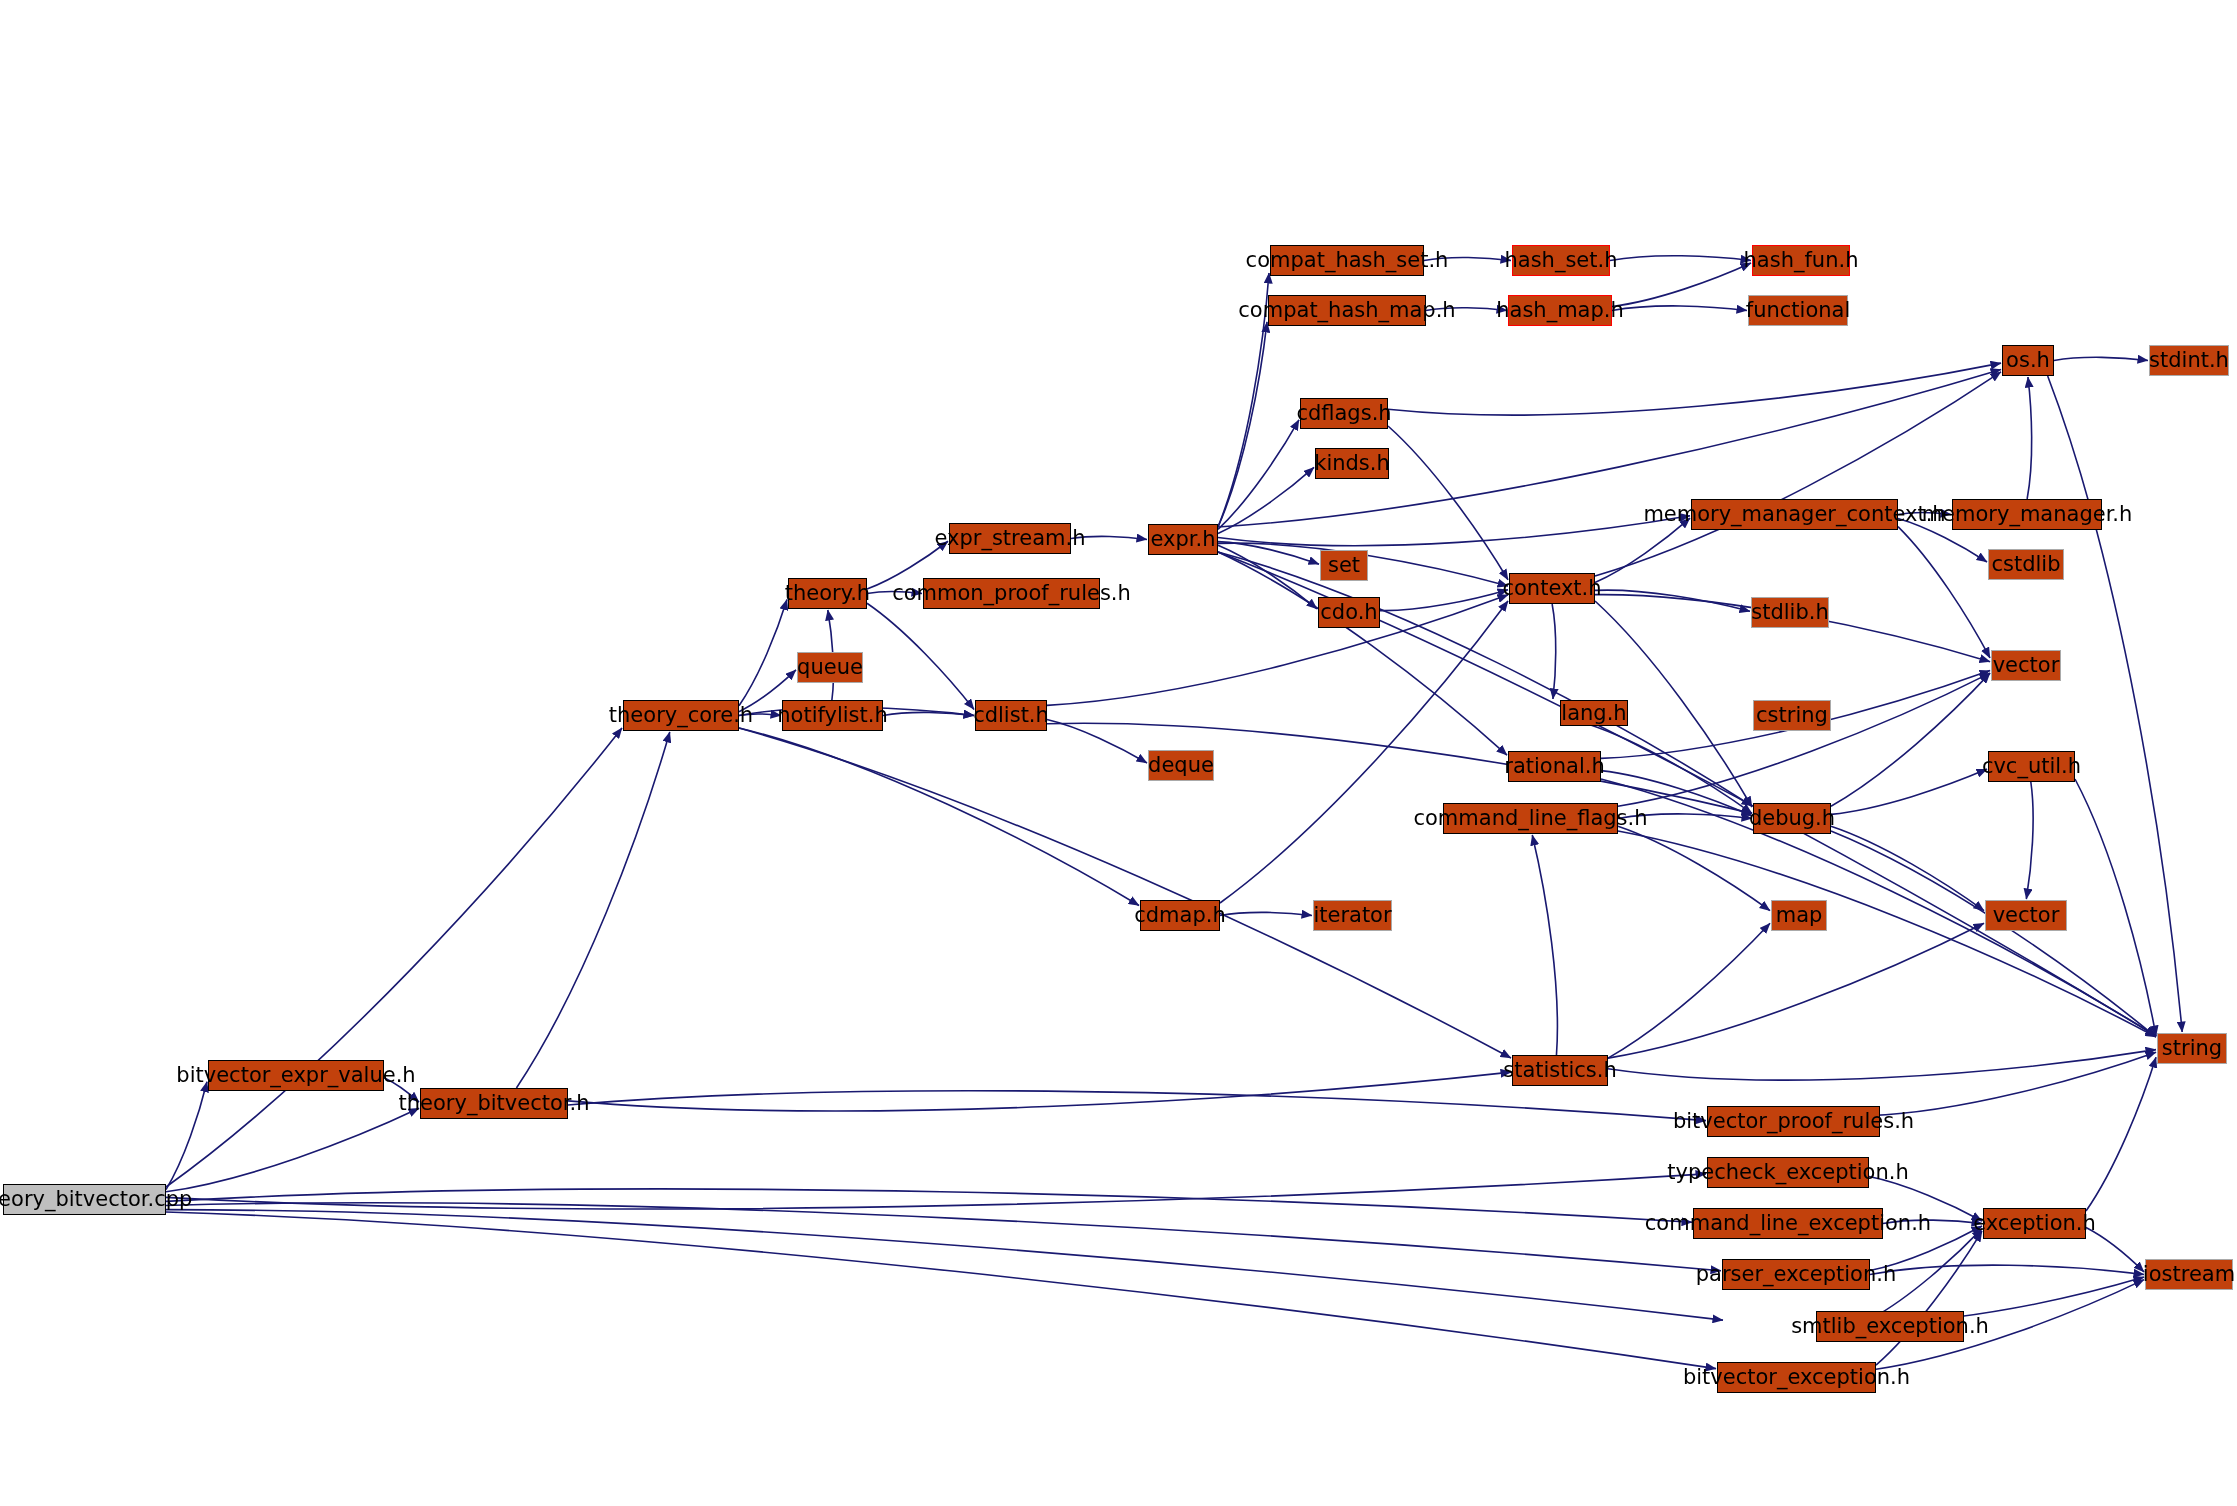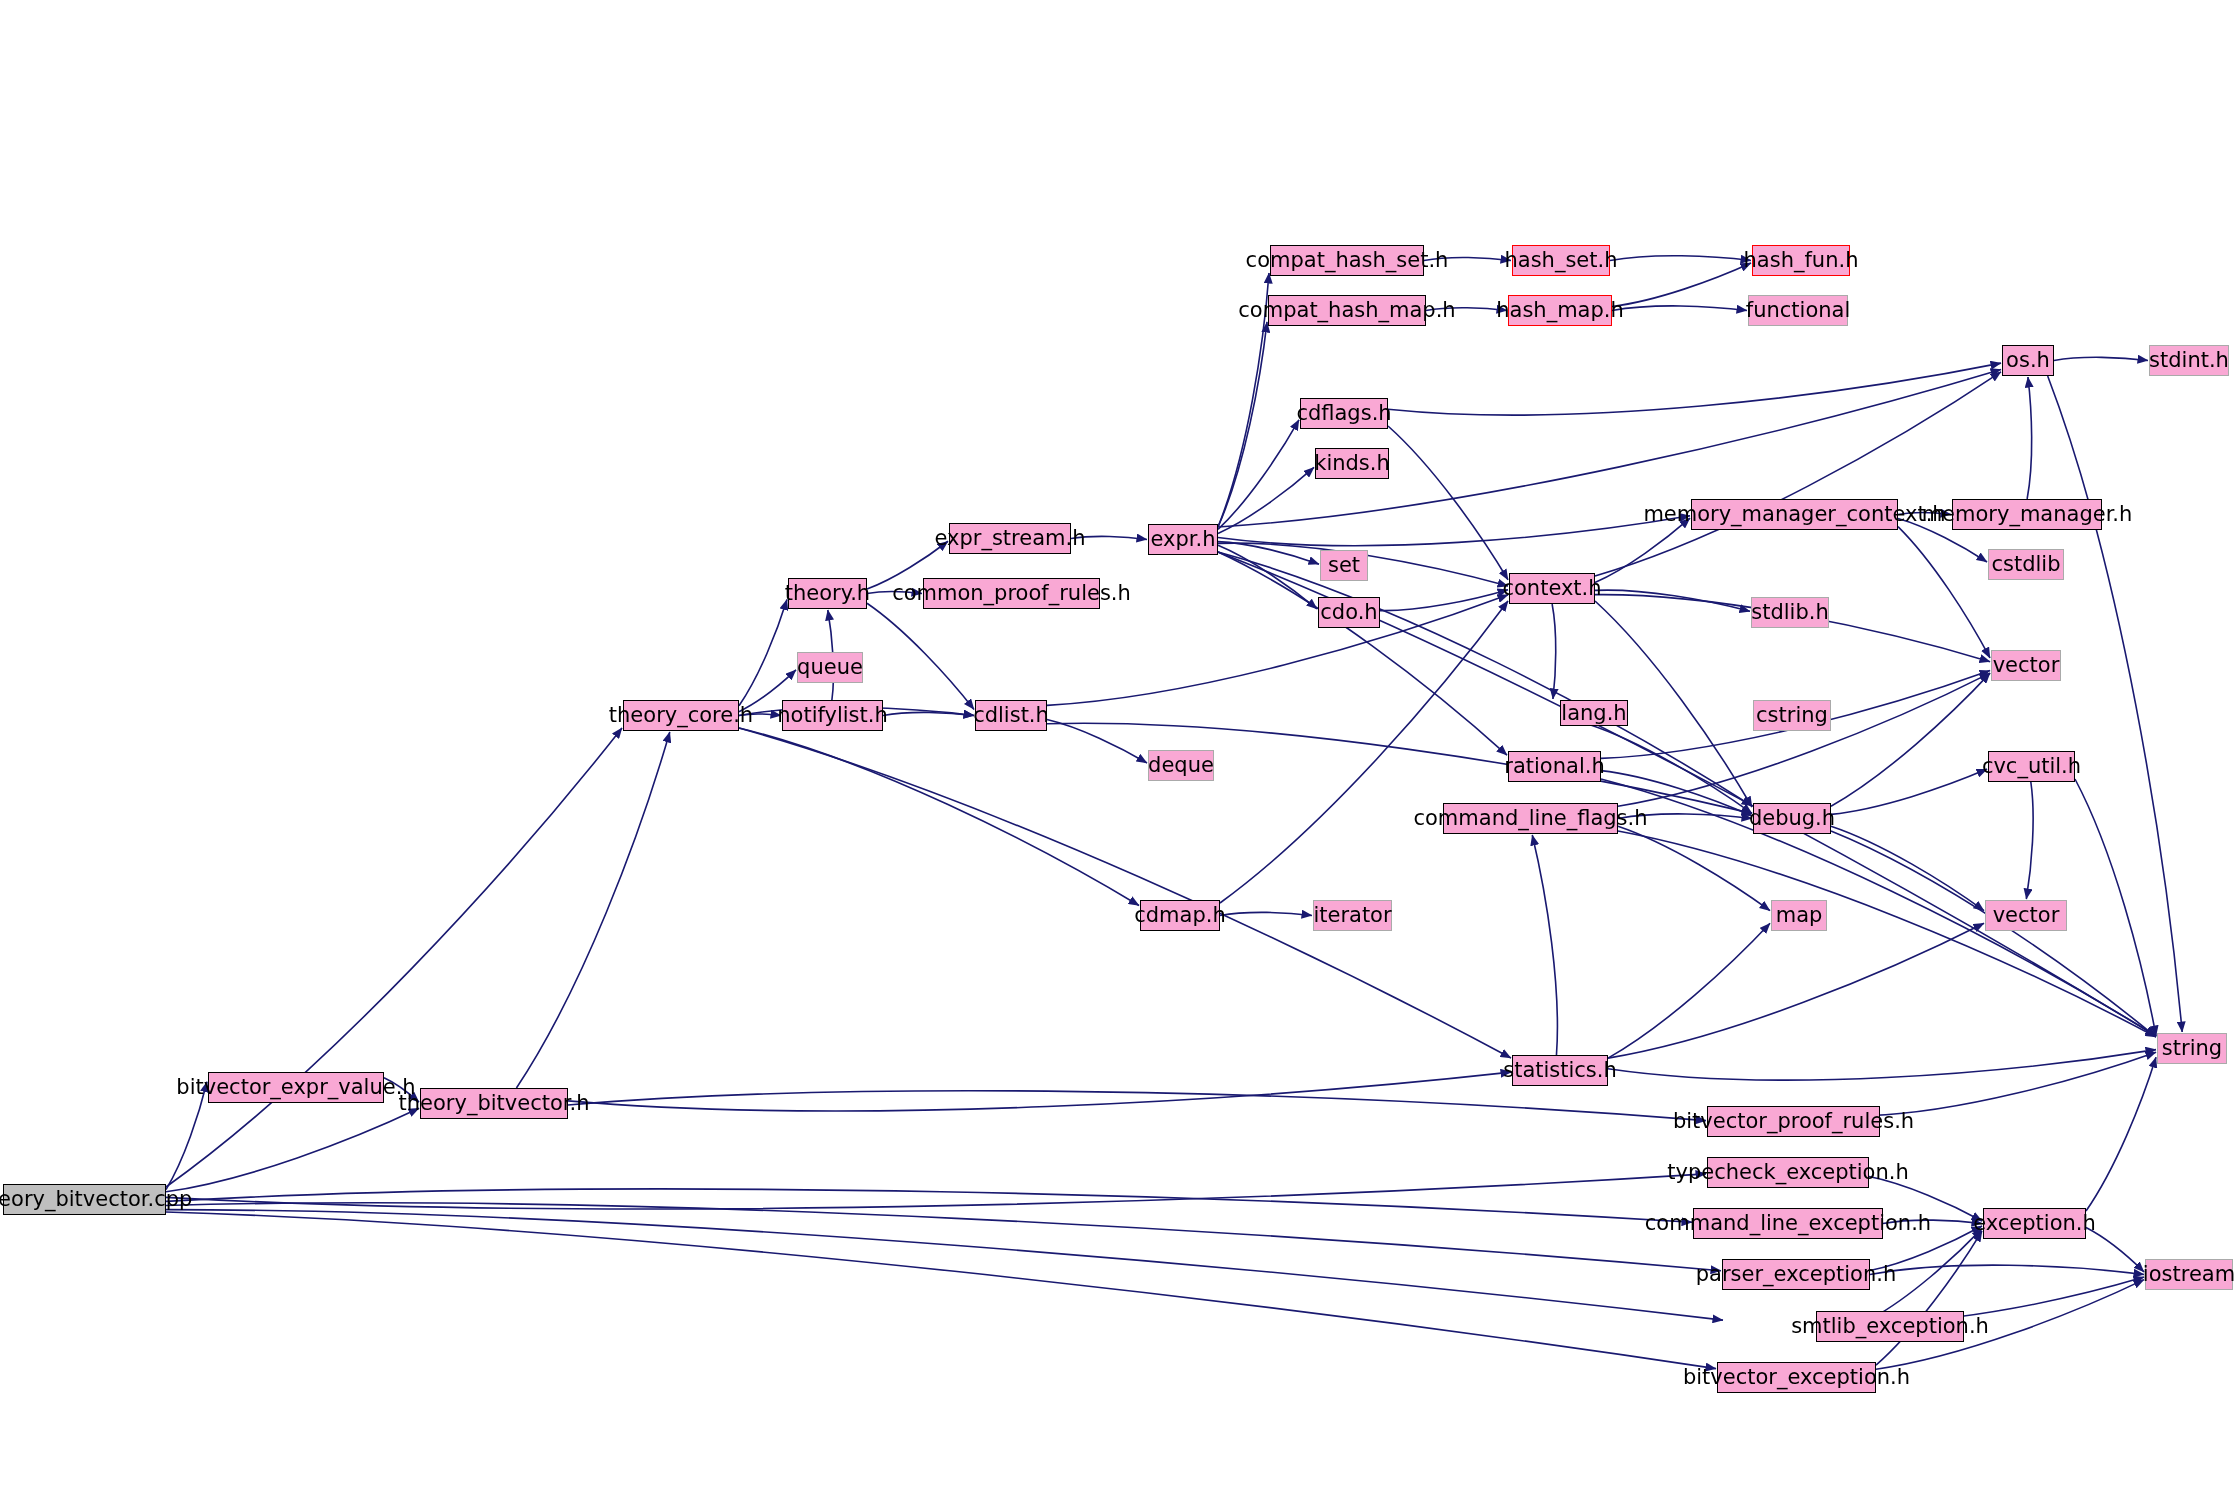--- a/index.html
+++ b/index.html
@@ -1,20 +1,20 @@
 <!DOCTYPE html>
 <html><head>
 <meta charset="utf-8">
 <style>
   html,body{margin:0;padding:0;background:#ffffff;}
   #canvas{position:relative;width:2237px;height:1506px;background:#ffffff;
           font-family:"DejaVu Sans","Liberation Sans",sans-serif;overflow:hidden;}
   #edges{position:absolute;left:0;top:0;width:2237px;height:1506px;}
   .node{position:absolute;box-sizing:border-box;display:flex;align-items:center;
-        justify-content:center;white-space:nowrap;background:#f9a8d4;
+        justify-content:center;white-space:nowrap;background:#c2410c;
         font-size:21px;line-height:1;color:#000000;letter-spacing:0px;}
   .node.lib{border:1px solid #aaaaaa;}
   .node.proj{border:1px solid #000000;}
   .node.hot{border:1px solid #ff0000;}
   .node.root{border:1px solid #000000;background:#bfbfbf;}
   .node span{pointer-events:none;}
 </style>
 </head>
 <body>
 
@@ -115,21 +115,21 @@
         <path d="M1876,1365.18 C1915.1689,1330.816 1957.0093,1272.4244 1982,1231.2" marker-end="url(#ah)"></path>
         <path d="M1876,1369.26 C1961.3285500000002,1357.117 2072.0963500000003,1314.1208000000001 2144,1279.65" marker-end="url(#ah)"></path>
         <path d="M2086,1211 C2115.45625,1168.725 2141.78125,1102.75 2156,1057.25" marker-end="url(#ah)"></path>
         <path d="M2086,1227.58 C2105.84035,1237.701 2129.31295,1257.4964 2144,1271.95" marker-end="url(#ah)"></path>
       </g>
   </svg>
   <div id="node-layer">
       <div class="node root" style="left: 3px; top: 1184px; width: 163px; height: 31px;">
         <span>theory_bitvector.cpp</span>
       </div>
-      <div class="node proj" style="left: 208px; top: 1060px; width: 176px; height: 31px; margin-top: 12px;">
+      <div class="node proj" style="left: 208px; top: 1060px; width: 176px; height: 31px;">
         <span>bitvector_expr_value.h</span>
       </div>
       <div class="node proj" style="left: 420px; top: 1088px; width: 148px; height: 31px;">
         <span>theory_bitvector.h</span>
       </div>
       <div class="node proj" style="left: 623px; top: 700px; width: 116px; height: 31px;">
         <span>theory_core.h</span>
       </div>
       <div class="node proj" style="left: 782px; top: 700px; width: 101px; height: 31px;">
         <span>notifylist.h</span>

